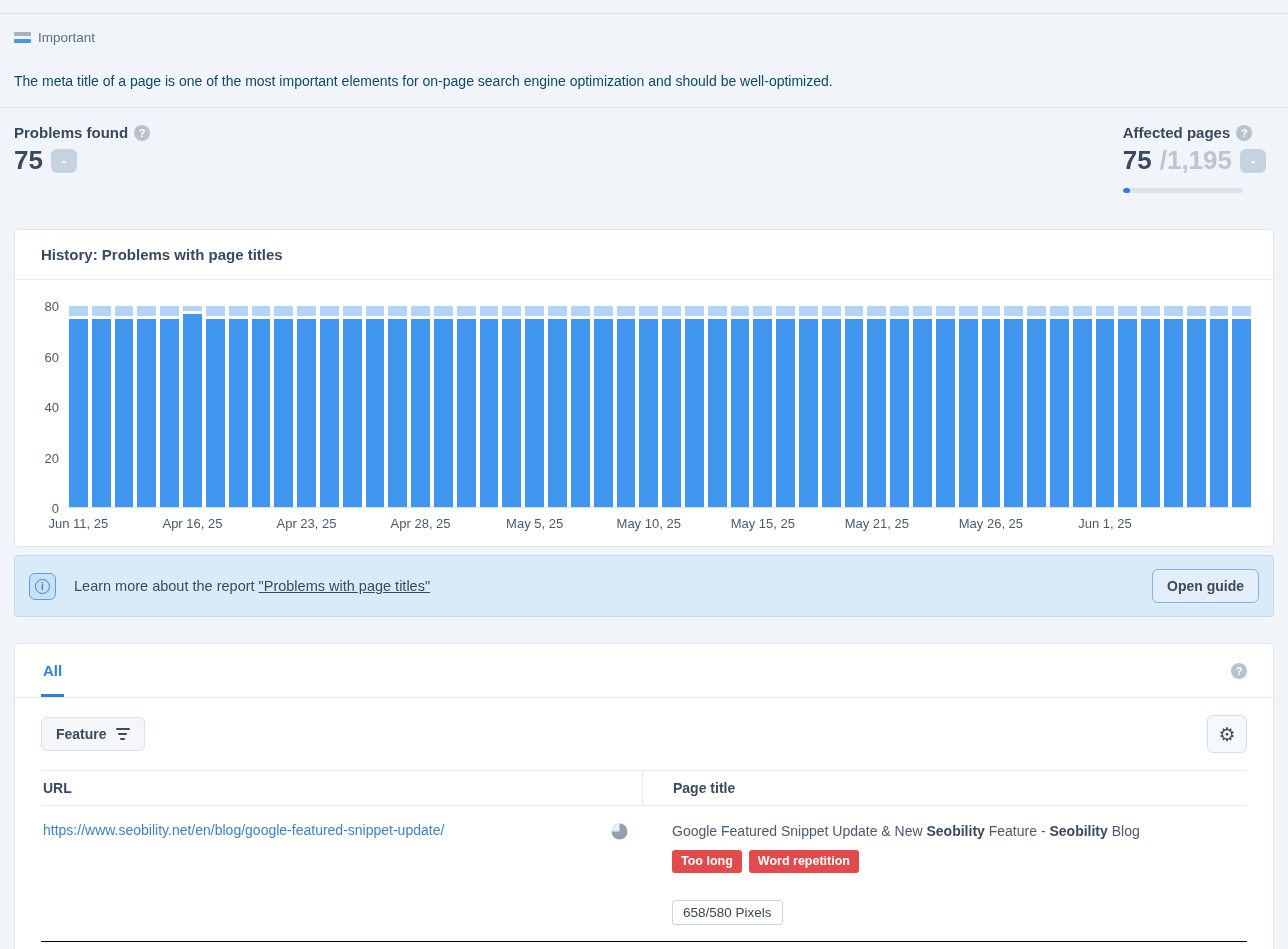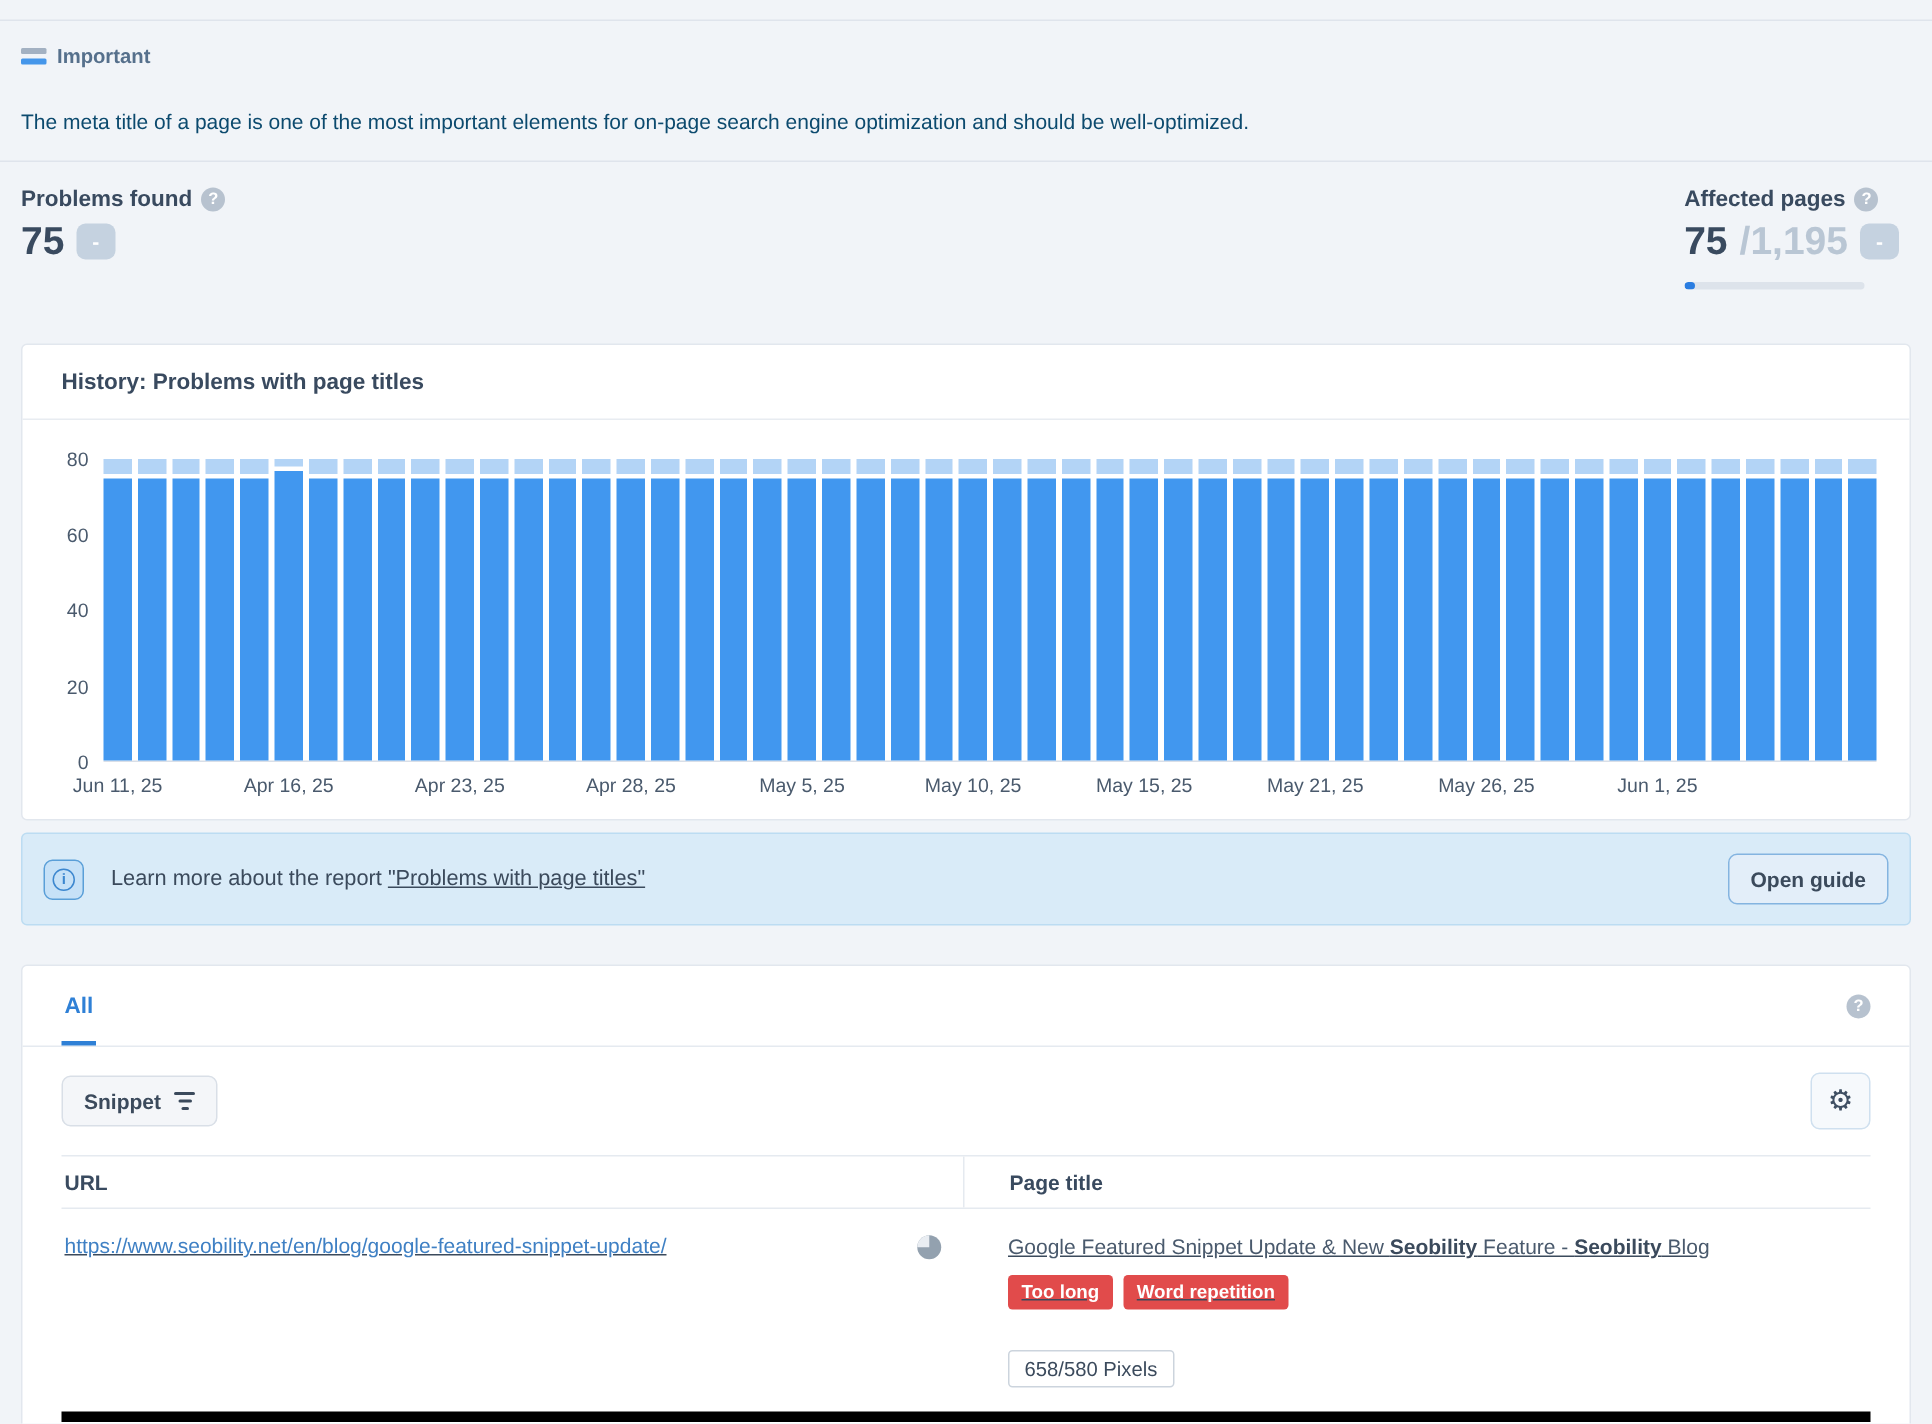--- a/index.html
+++ b/index.html
@@ -12,21 +12,21 @@
 
   
   .page-header { padding:16px 14px 18px 14px; border-bottom:1px solid #dfe4ec; }
   .title-row { display:flex; align-items:center; gap:12px; }
   h1 { font-size:26px; font-weight:700; color:#394a5f; letter-spacing:.2px; }
   .importance { display:flex; align-items:center; gap:7px; }
   .imp-icon { display:inline-flex; flex-direction:column; gap:3px; width:17px; }
   .imp-icon i { display:block; height:4px; border-radius:1px; }
   .imp-icon i.g { background:#a3b1c2; }
   .imp-icon i.b { background:#4596ea; }
-  .importance span { font-size:13.5px; font-weight:700; color:#56708c; }
+  .importance span { font-size:13.5px; font-weight:400; color:#56708c; }
   .page-desc { margin-top:28px; font-size:14px; color:#0c4a6e; }
 
   
   .stats { display:flex; justify-content:space-between; padding:16px 22px 22px 14px; }
   .stat-label-row { display:flex; align-items:center; gap:6px; font-size:15px; font-weight:700; color:#394a5f; }
   .help-dot {
     width:16px; height:16px; border-radius:50%; background:#b7c2cf; color:#fff;
     font-size:11px; font-weight:700; display:inline-flex; align-items:center; justify-content:center;
     cursor:default;
   }
@@ -102,21 +102,21 @@
     width:40px; height:38px; background:#f6f9fc; border:1px solid #cfe0ef; border-radius:6px;
     display:flex; align-items:center; justify-content:center; cursor:pointer;
     font-size:19px; color:#3f4f63; line-height:1;
   }
 
   
   .table { margin:0 26px; }
   .thead { display:grid; grid-template-columns:601px 1fr; border-top:1px solid #e5eaf0; border-bottom:1px solid #e5eaf0; }
   .th { font-size:14px; font-weight:700; color:#394a5f; padding:9px 2px; }
   .th.pt { border-left:1px solid #e5eaf0; padding-left:30px; }
-  .trow { display:grid; grid-template-columns:601px 1fr; border-bottom:7px solid #000000;text-decoration:underline; }
+  .trow { display:grid; grid-template-columns:601px 1fr; border-bottom:1px solid #000000; }
   .url-cell { display:flex; align-items:flex-start; gap:10px; padding:16px 14px 16px 2px; }
   .url-link { font-size:14px; color:#3f80c4; text-decoration:none; cursor:pointer; word-break:break-all; flex:1; }
   .globe { flex:none; margin-top:1px; }
   .title-cell { padding:16px 2px 16px 30px; }
   .title-line { font-size:14px; color:#4a5a6d; line-height:1.35; }
   .title-line b { color:#3b4a5c; }
   .badge-row { display:flex; gap:7px; margin-top:9px; }
   .badge-red {
     background:#e14b4b; color:#fff; font-size:12.5px; font-weight:700;
     padding:4px 9px; border-radius:3px; line-height:1.2;
@@ -483,21 +483,21 @@
 </div>
 
 <div class="card panel">
   <div class="tabbar">
     <div class="tab">All</div>
     <span class="tab-spacer"></span>
     <span class="help-dot">?</span>
   </div>
   <div class="toolbar">
     <button class="filter-btn">
-      <span>Snippet</span>
+      <span>Feature</span>
       <span class="filter-glyph">
           <i></i>
           <i></i>
           <i></i>
         </span>
     </button>
     <button class="gear-btn">
         <span>⚙</span>
       </button>
   </div>

